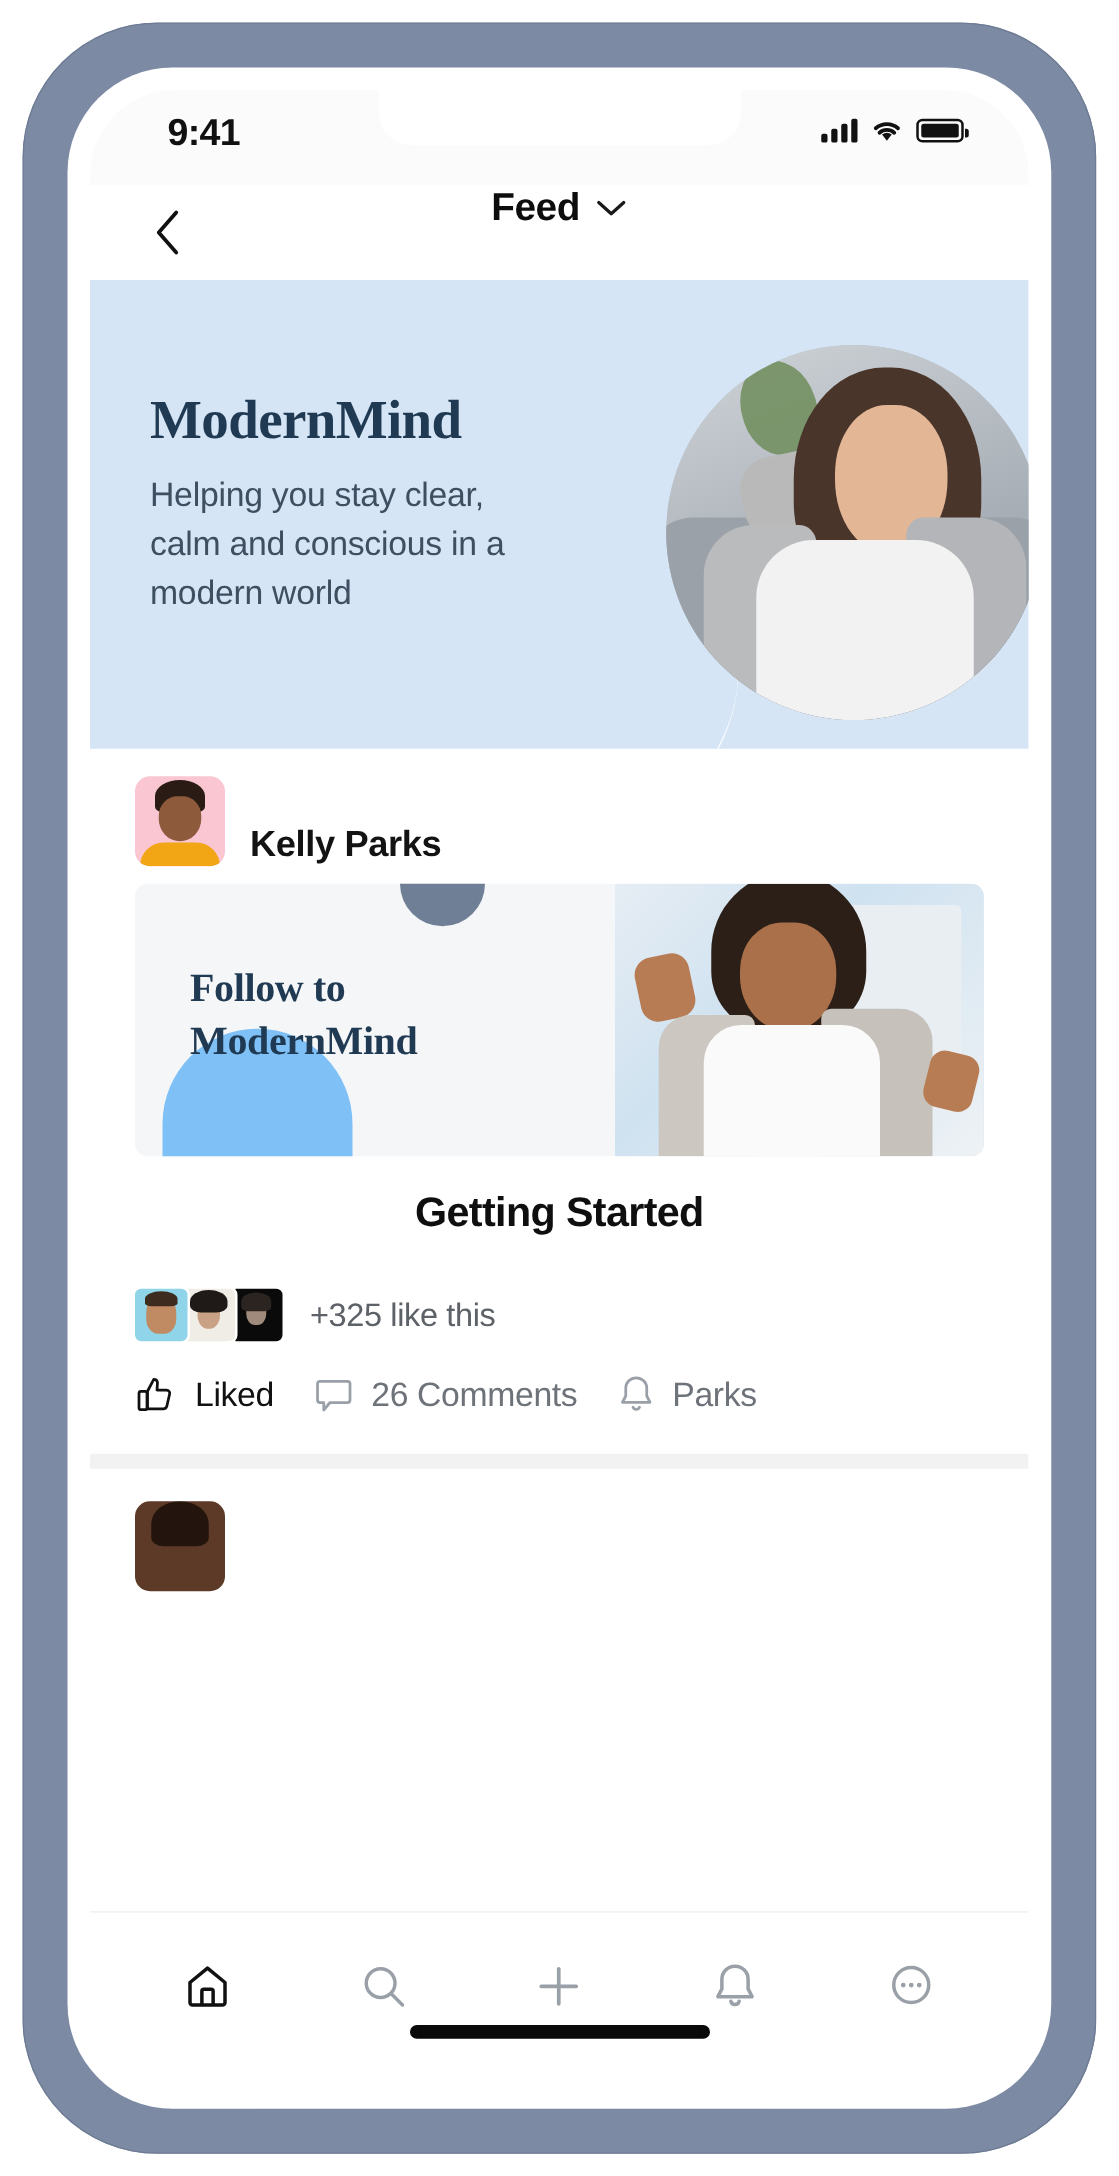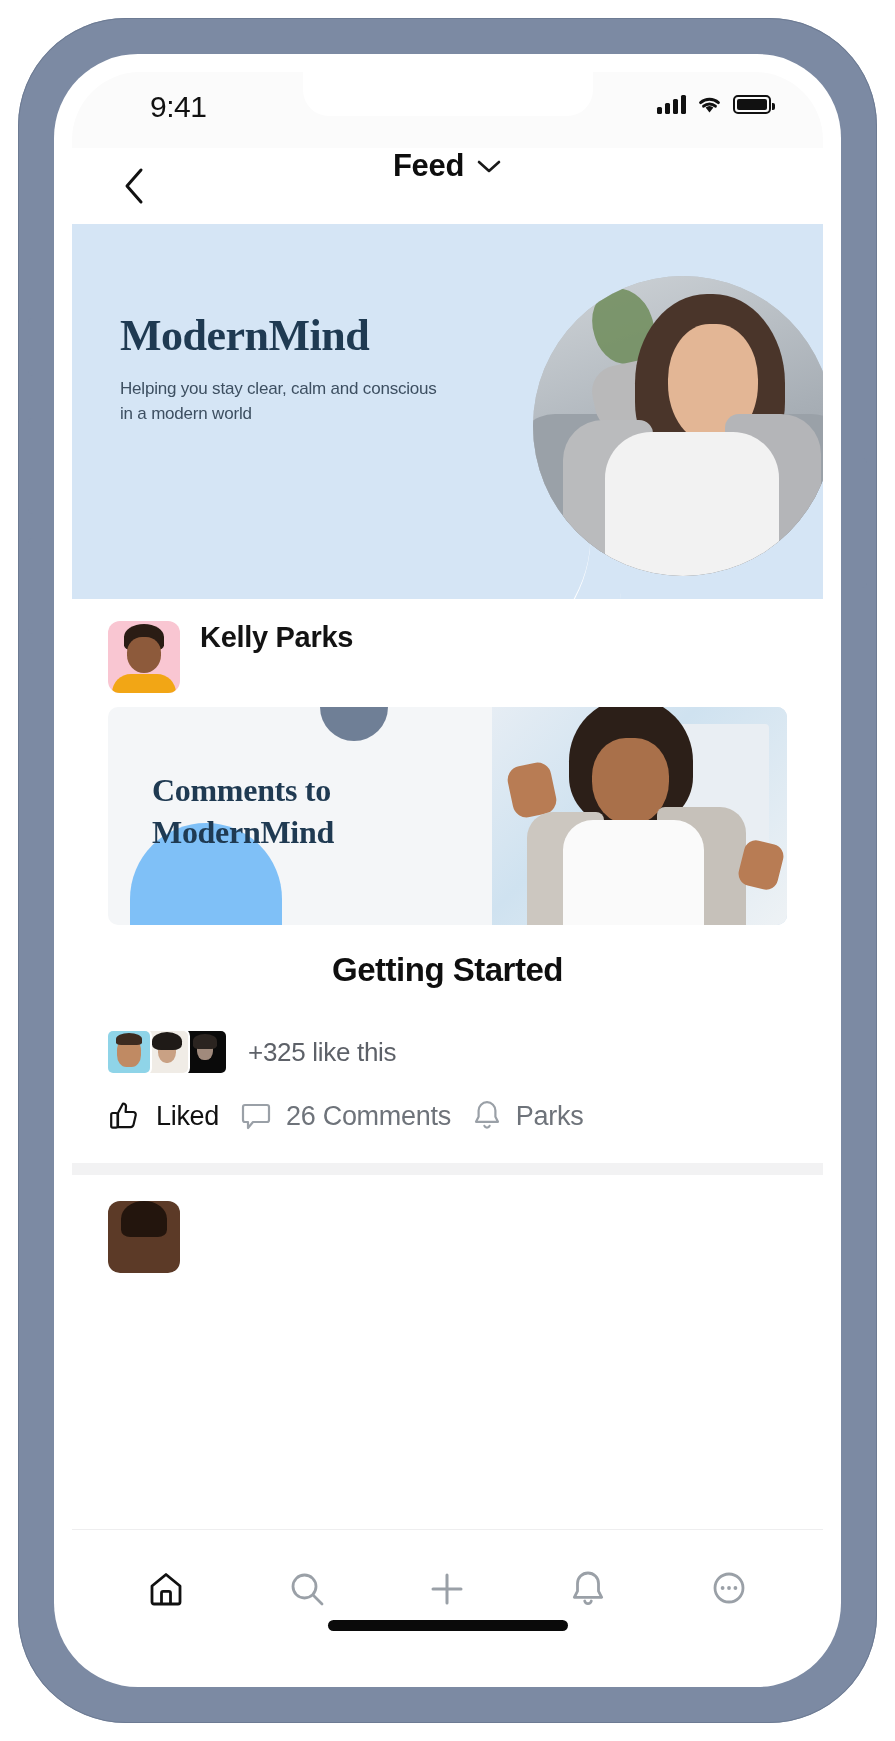--- a/index.html
+++ b/index.html
@@ -49,22 +49,22 @@
 
   
   #status-bar {
     position: relative;
     height: 76px;
     background: #fbfbfb;
   }
   #status-time {
     position: absolute;
     left: 62px; top: 18px;
-    font-size: 30px; font-weight: normal;
-    color: #111; letter-spacing: -0.5px; margin-left: 16px;
+    font-size: 30px; font-weight: bold;
+    color: #111; letter-spacing: -0.5px;
   }
   #notch {
     position: absolute;
     left: 50%; transform: translateX(-50%);
     top: -10px;
     width: 290px; height: 54px;
     background: #ffffff;
     border-radius: 0 0 26px 26px;
   }
   #status-icons {
@@ -123,21 +123,21 @@
     overflow: hidden;
   }
   #hero-text { position: absolute; left: 48px; top: 86px; width: 330px; }
   #hero-title {
     font-family: "Liberation Serif", serif;
     font-size: 44px; font-weight: bold;
     color: #1f3a52; letter-spacing: -0.5px;
     margin-bottom: 16px;
   }
   #hero-subtitle {
-    font-size: 17px; line-height: 1.45;
+    font-size: 27px; line-height: 1.45;
     color: #3d4f61; letter-spacing: -0.2px;
   }
   #hero-photo {
     position: absolute;
     right: -10px; top: 52px;
     width: 300px; height: 300px;
     border-radius: 50%;
     overflow: hidden;
     background: #b9bfc4;
   }
@@ -152,21 +152,21 @@
   #hero-photo .ph-cardi-r { position: absolute; right: 4%; top: 46%; width: 32%; height: 56%; background: #b4b5b8; border-radius: 14px 40px 0 0; }
   .hero-swoosh {
     position: absolute; border: 0; border-bottom: 5px solid #ffffff;
     border-radius: 50%; background: transparent; opacity: .95;
   }
   #swoosh-1 { left: -120px; top: 150px; width: 640px; height: 380px; border-bottom-width: 5px; transform: rotate(-7deg); }
   #swoosh-2 { left: -150px; top: 210px; width: 700px; height: 380px; border-bottom-width: 5px; transform: rotate(-5deg); }
 
   
   #author-row {
-    display: flex; align-items: flex-start; gap: 20px;
+    display: flex; align-items: flex-end; gap: 20px;
     padding: 22px 36px 14px 36px;
     background: #ffffff;
   }
   #author-avatar {
     width: 72px; height: 72px; border-radius: 12px;
     background: #f9c6d2; position: relative; overflow: hidden; flex: none;
   }
   #author-avatar .av-hair { position: absolute; left: 22%; top: 4%; width: 56%; height: 36%; background: #2a1c14; border-radius: 50% 50% 18% 18%; }
   #author-avatar .av-face { position: absolute; left: 26%; top: 22%; width: 48%; height: 50%; background: #8d5a3b; border-radius: 44% 44% 50% 50%; }
   #author-avatar .av-top { position: absolute; left: 6%; bottom: 0; width: 88%; height: 26%; background: #f2a615; border-radius: 30px 30px 0 0; }
@@ -248,21 +248,21 @@
   #like-av-2 .h { position: absolute; left: 14%; top: 2%; width: 72%; height: 44%; background: #1f1a17; border-radius: 50% 50% 30% 30%; }
   #like-av-3 { background: #0a0a0a; z-index: 1; }
   #like-av-3 .f { position: absolute; left: 32%; top: 22%; width: 36%; height: 46%; background: #a08a7c; border-radius: 46%; }
   #like-av-3 .h { position: absolute; left: 22%; top: 8%; width: 56%; height: 34%; background: #2b2420; border-radius: 50% 50% 24% 24%; }
   #likes-text { font-size: 26px; color: #5d6168; letter-spacing: -0.3px; }
 
   
   #actions-row {
     display: flex; align-items: center;
     padding: 26px 36px 0 36px;
-    gap: 21px;
+    gap: 32px;
   }
   .action { display: flex; align-items: center; gap: 14px; cursor: pointer; }
   .action-label { font-size: 27px; letter-spacing: -0.3px; }
   #action-like .action-label { color: #111; }
   #action-comments .action-label { color: #6e737a; }
   #action-follow .action-label { color: #6e737a; }
 
   #divider-thick { margin-top: 30px; height: 12px; background: #f2f2f3; }
 
   
@@ -387,21 +387,21 @@
             <div class="pp-window"></div>
             <div class="pp-hand"></div>
             <div class="pp-hair"></div>
             <div class="pp-face"></div>
             <div class="pp-cardi-l"></div>
             <div class="pp-cardi-r"></div>
             <div class="pp-body"></div>
             <div class="pp-hand2"></div>
           </div>
           <div id="pc-title">
-            <div>Comments to</div>
+            <div>Follow to</div>
             <div>ModernMind</div>
           </div>
         </div>
 
         <div id="post-body">
           <div id="post-heading">Getting Started</div>
         </div>
 
         <div id="likes-row">
           <div id="like-avatars">

